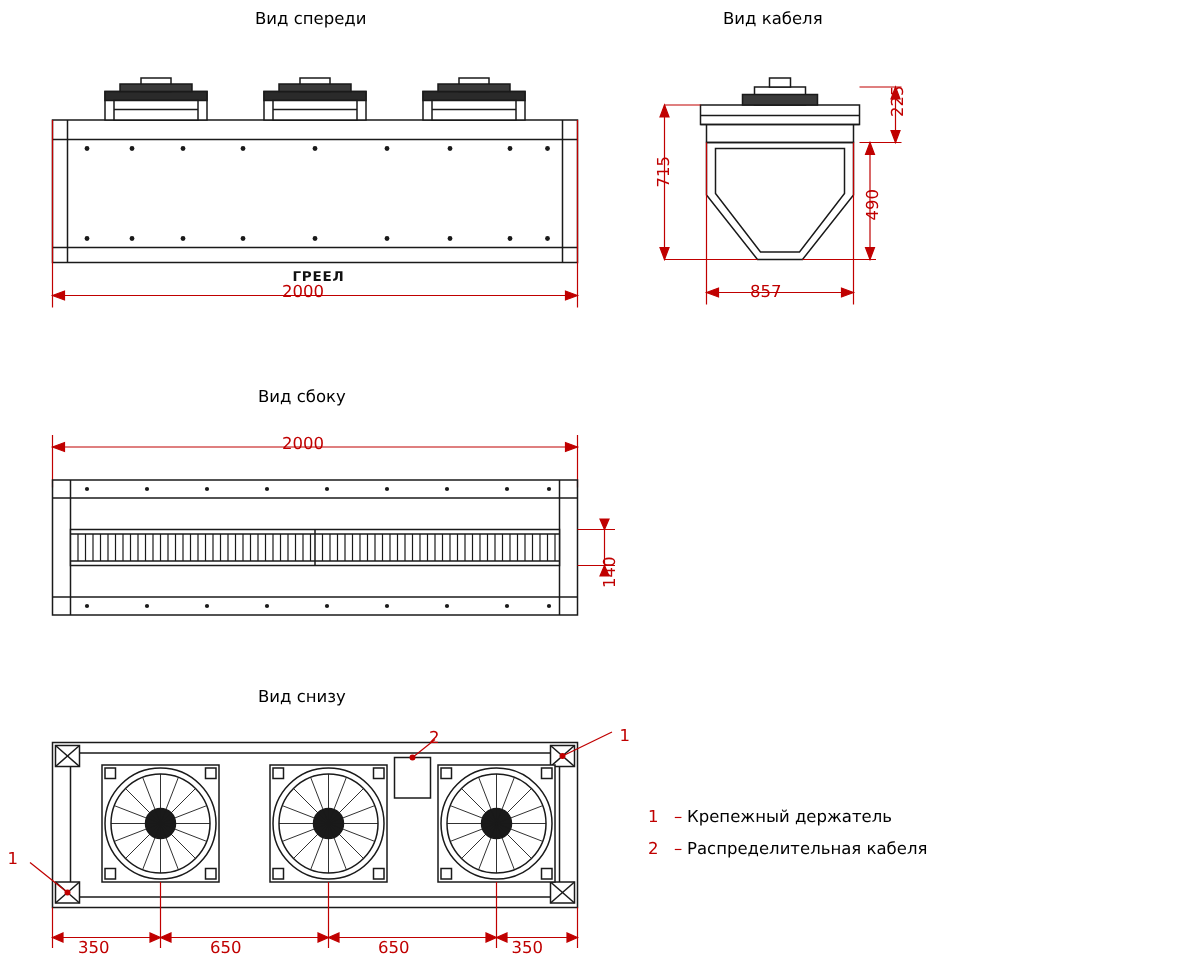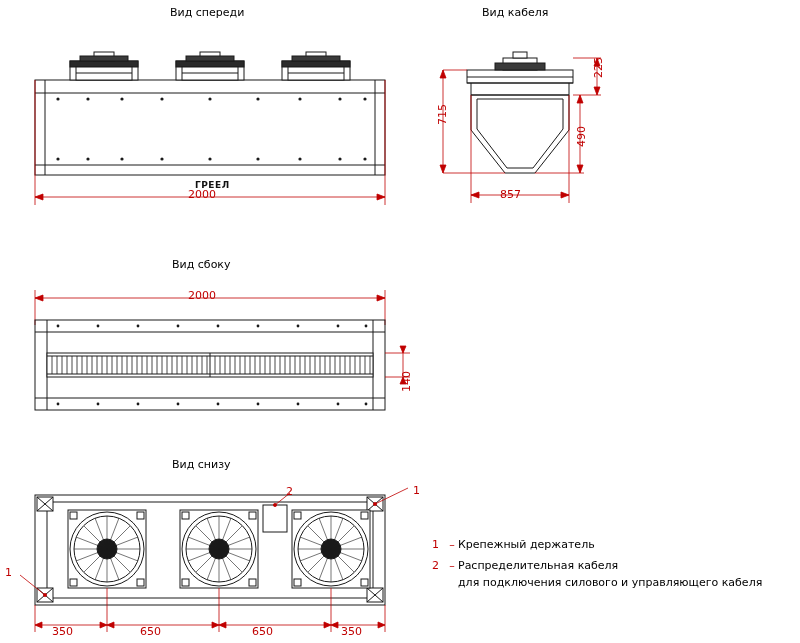--- a/index.html
+++ b/index.html
@@ -468,16 +468,15 @@
     <div class="legend-row">
       <span class="legend-num">1</span>
       <span class="legend-dash">–</span>
       <span class="legend-text">Крепежный держатель</span>
     </div>
     <div class="legend-row">
       <span class="legend-num">2</span>
       <span class="legend-dash">–</span>
       <span class="legend-text">Распределительная кабеля</span>
     </div>
-    <div class="legend-cont">для подключения силового и управляющего кабеля</div>
   </div>
 
 </div>
 
 </body></html>

